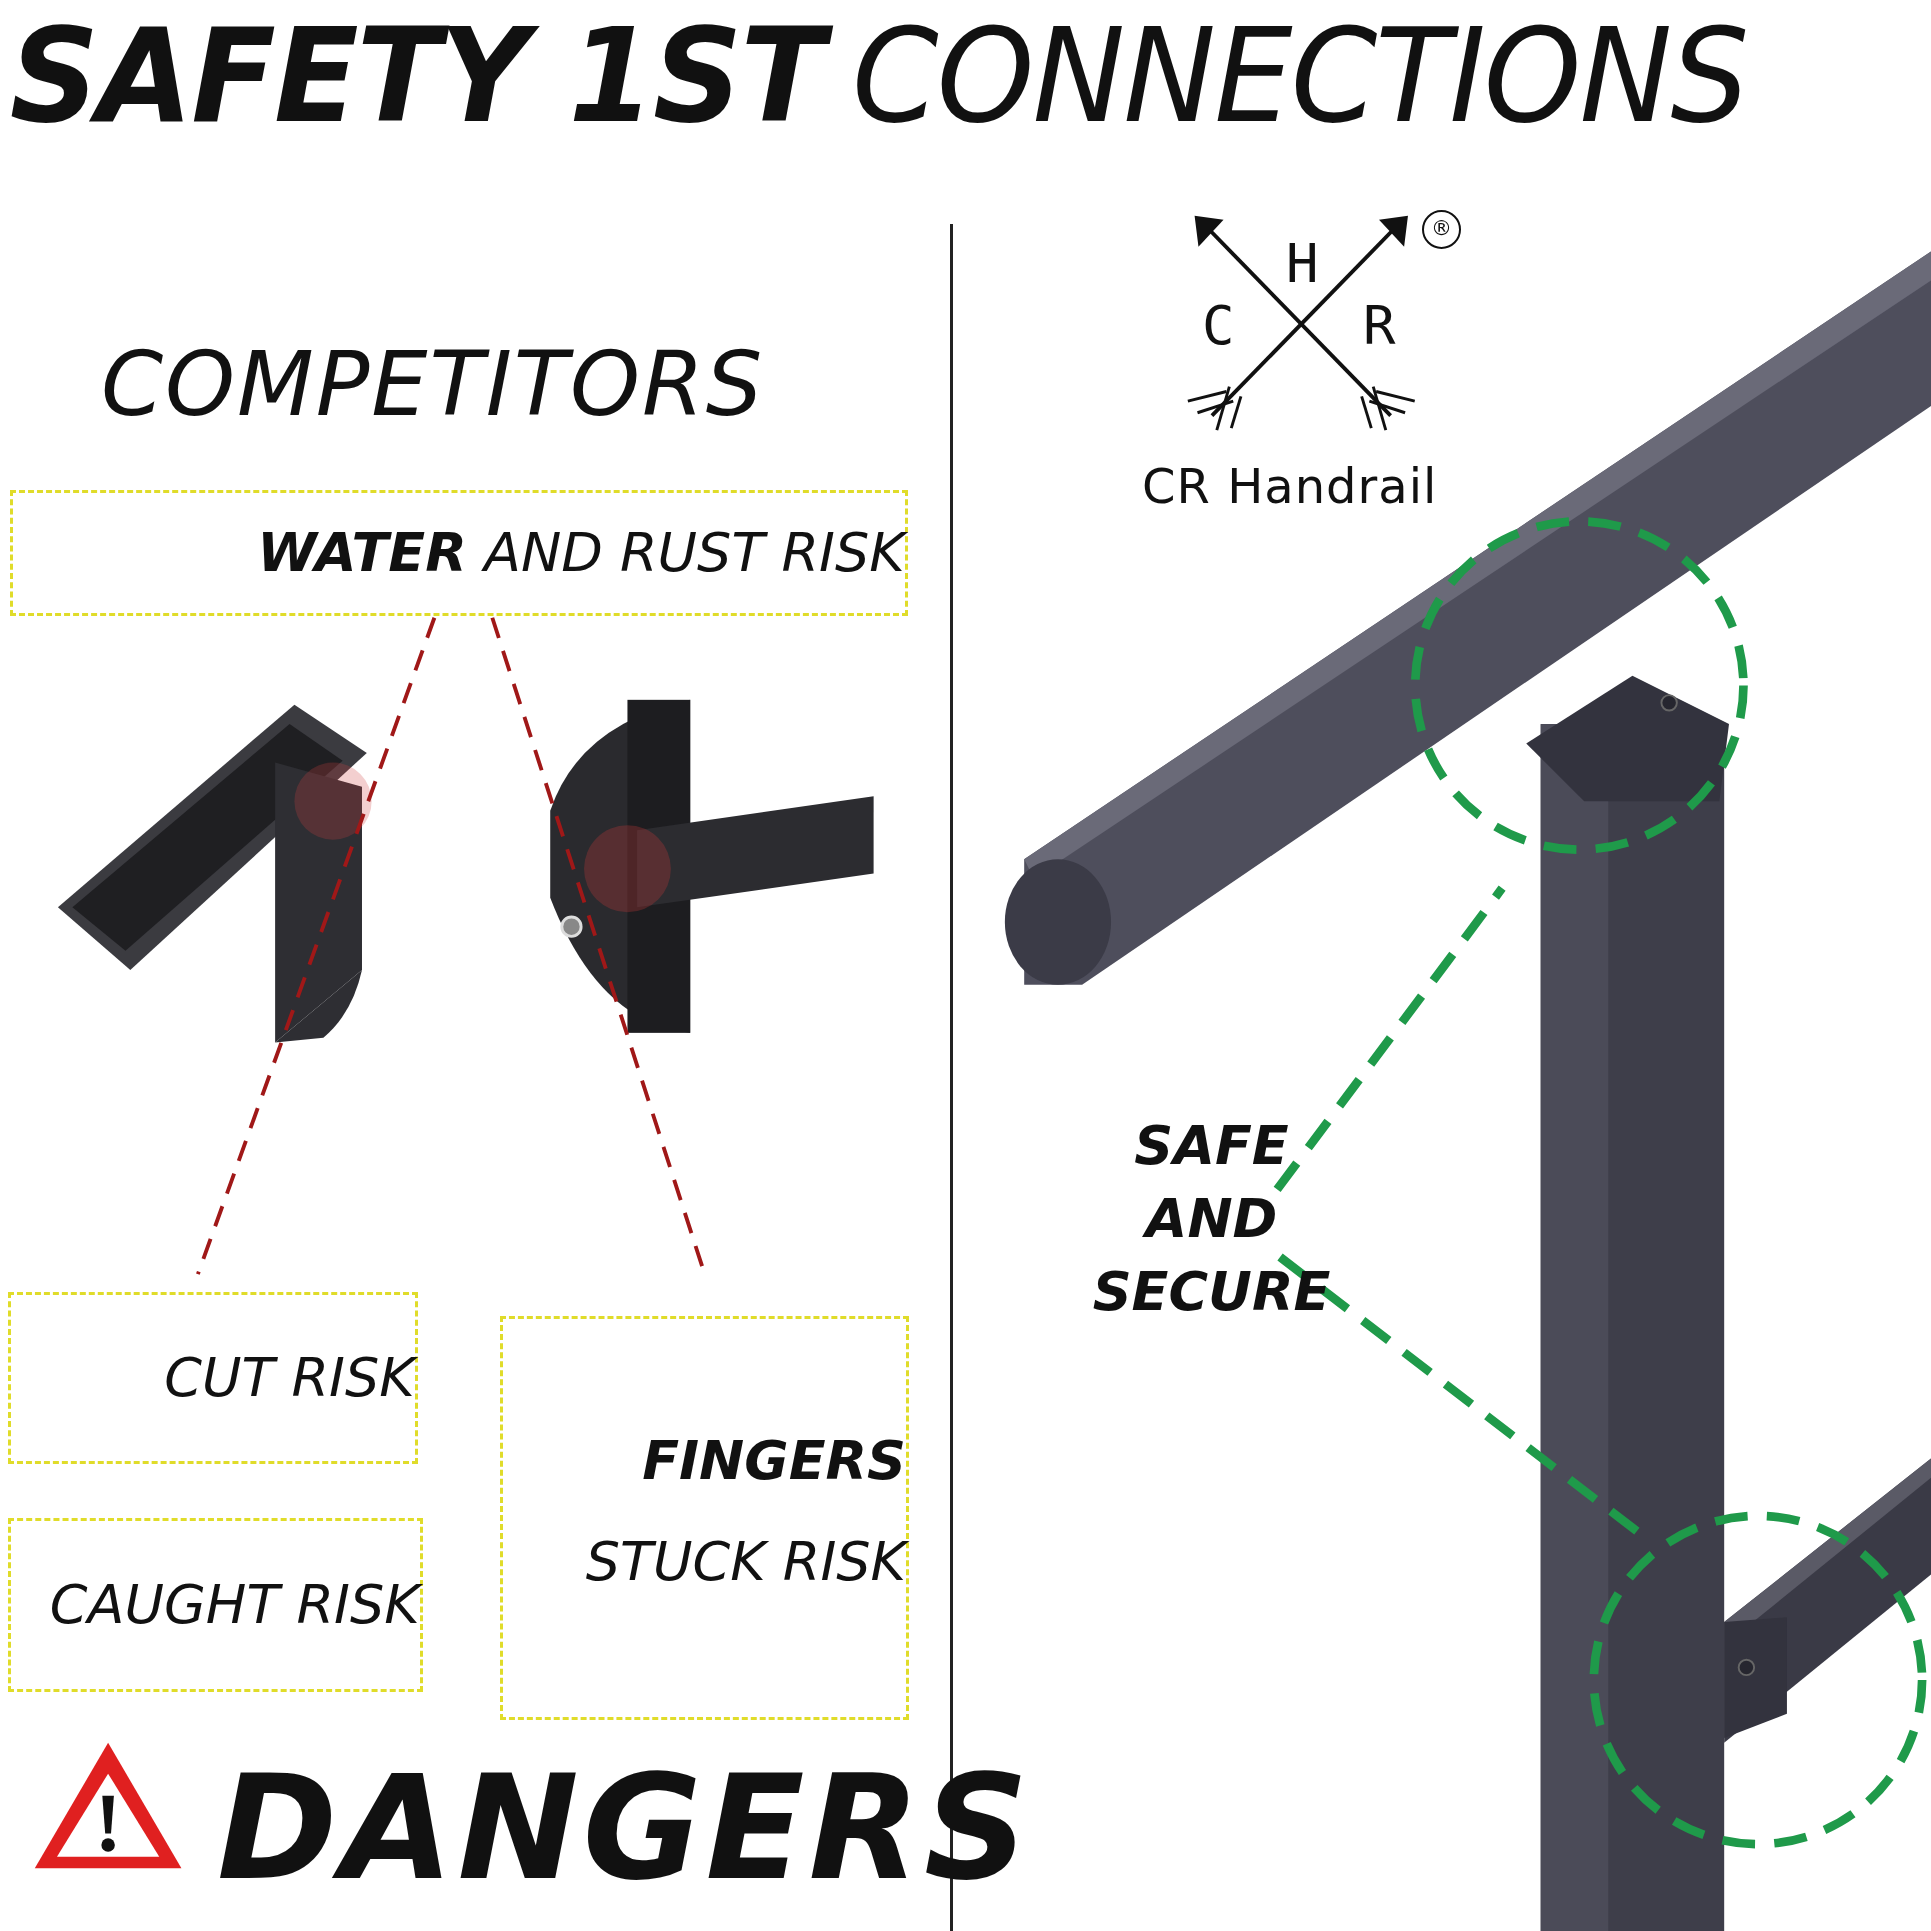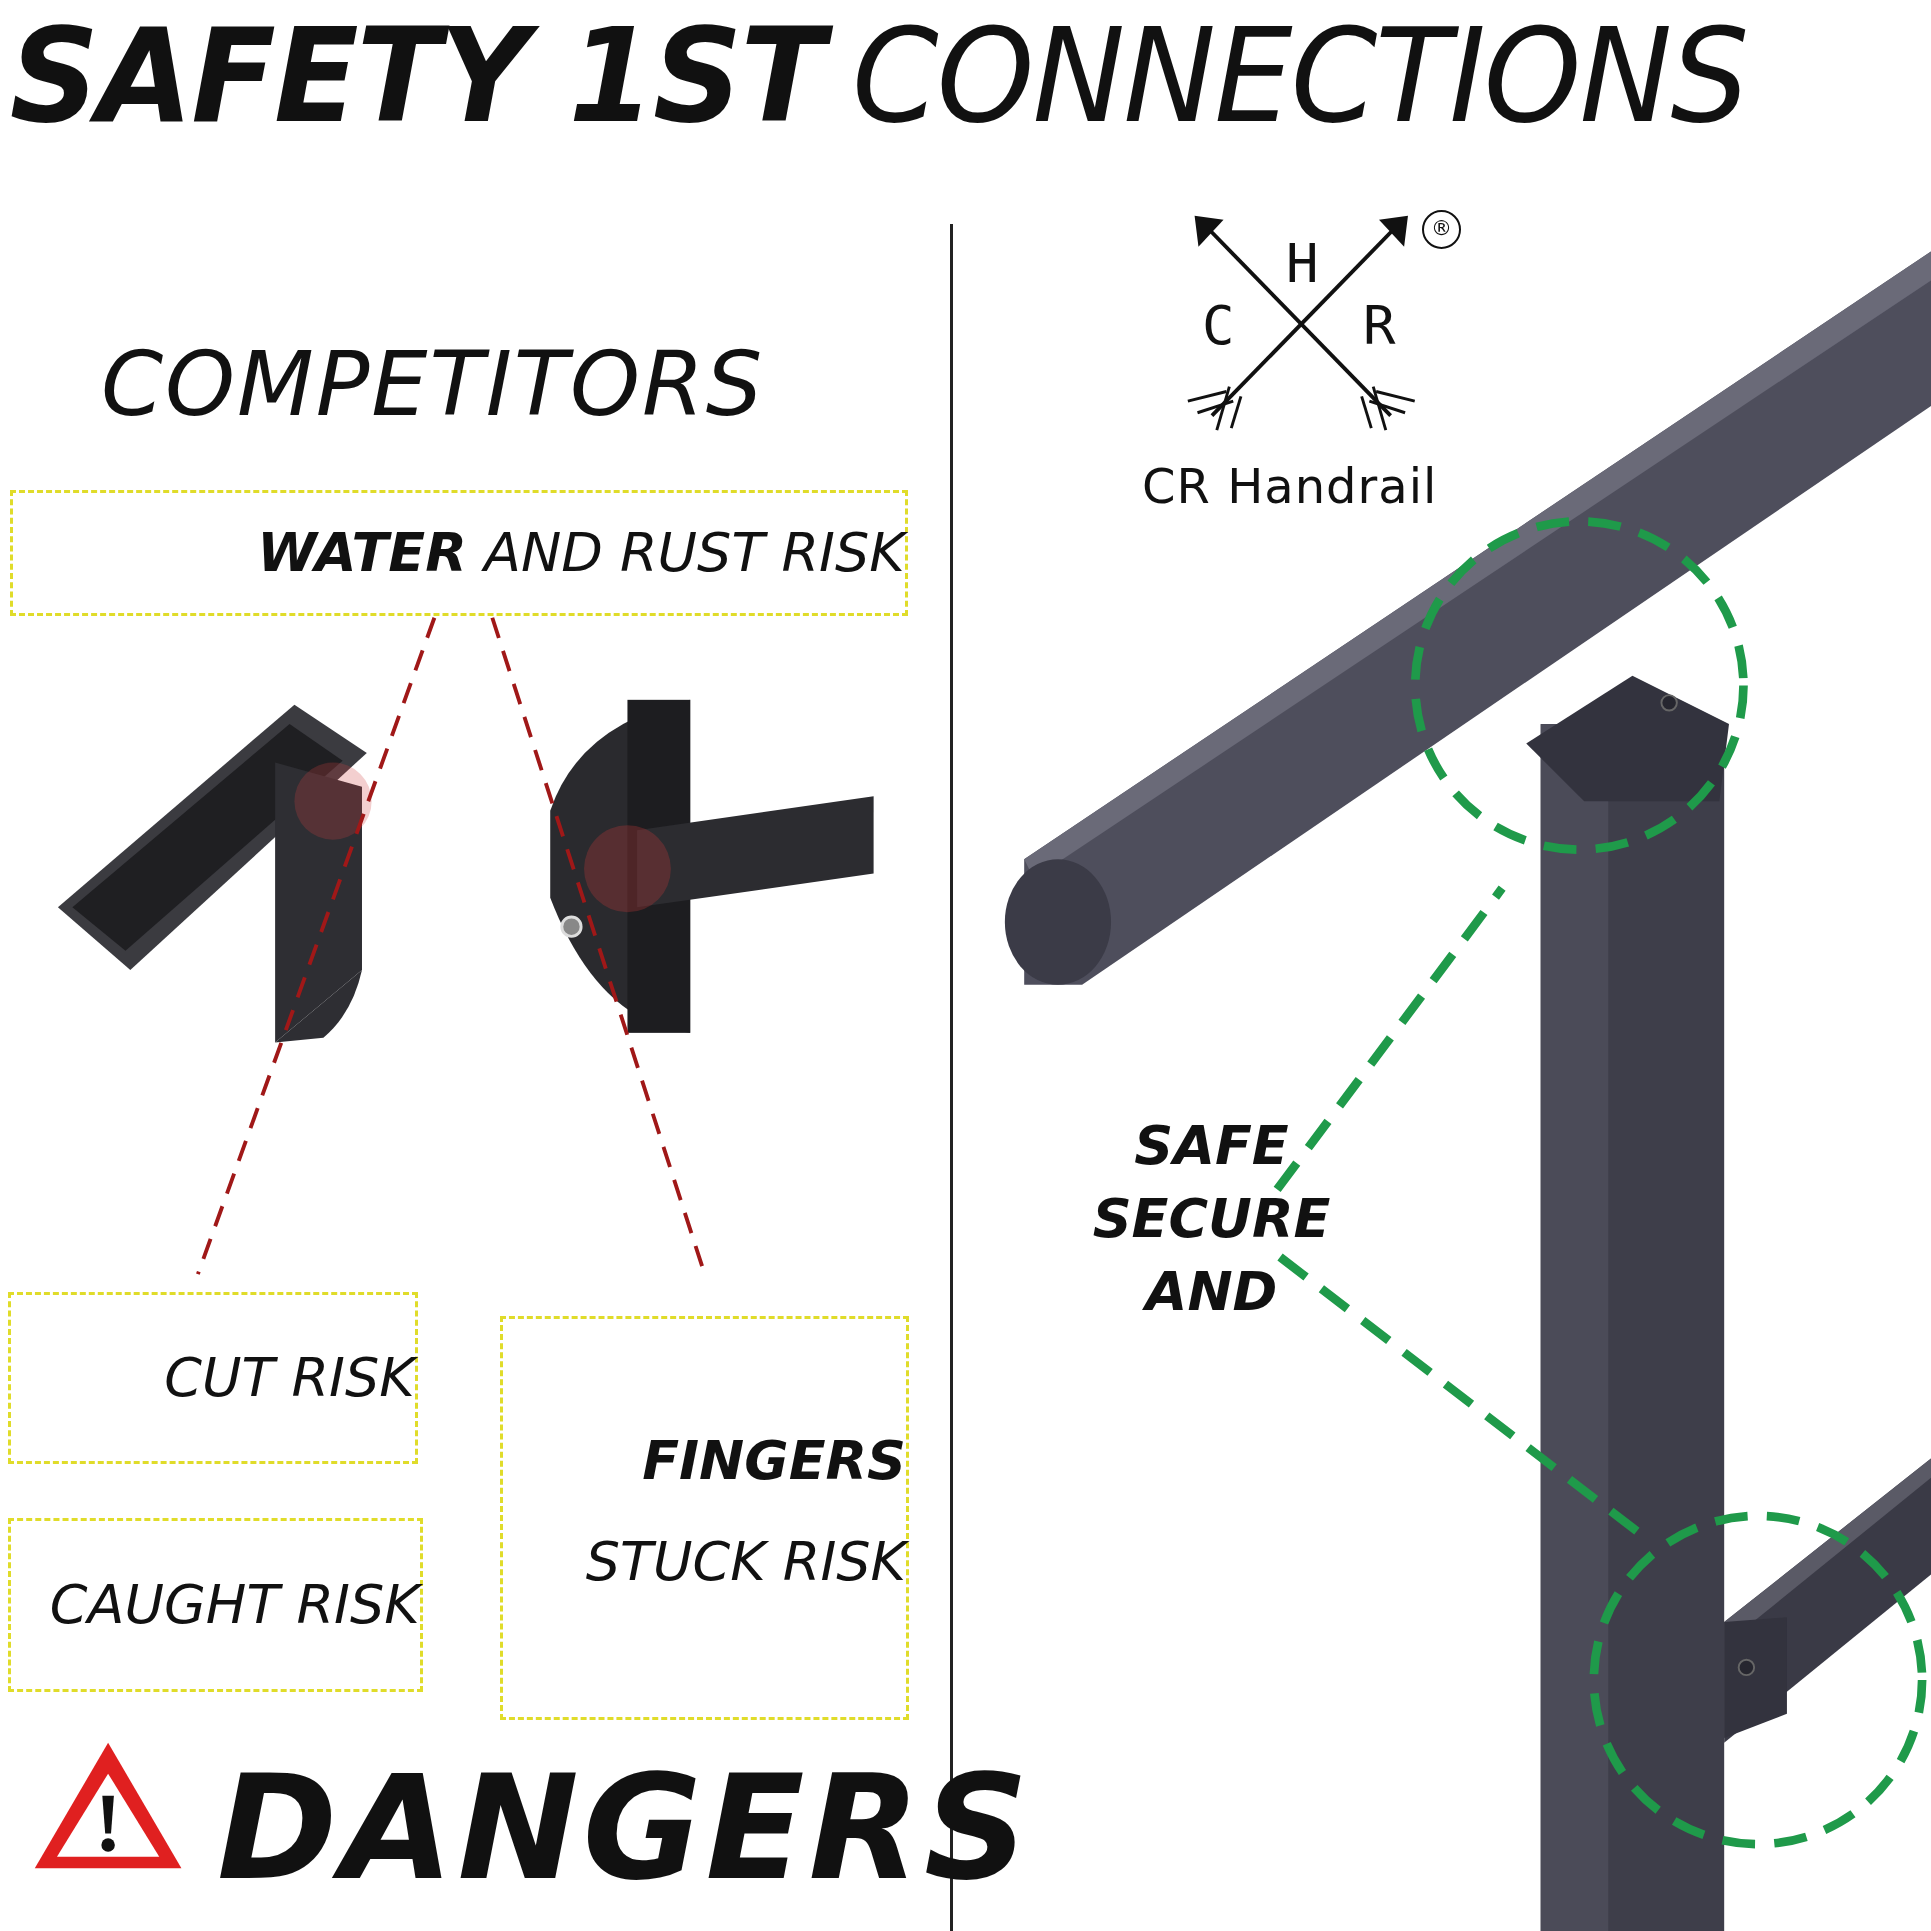--- a/index.html
+++ b/index.html
@@ -115,16 +115,16 @@
   <ellipse cx="95" cy="725" rx="55" ry="65" fill="#3b3b47"></ellipse>
 
   <circle cx="635" cy="480" r="170" fill="none" stroke="#1f9a4a" stroke-width="9" stroke-dasharray="34 20"></circle>
   <circle cx="820" cy="1510" r="170" fill="none" stroke="#1f9a4a" stroke-width="9" stroke-dasharray="34 20"></circle>
   <line x1="322" y1="1002" x2="555" y2="690" stroke="#1f9a4a" stroke-width="9" stroke-dasharray="34 20"></line>
   <line x1="325" y1="1072" x2="700" y2="1360" stroke="#1f9a4a" stroke-width="9" stroke-dasharray="34 20"></line>
 </svg>
 
 <div class="abs safe" style="left:1091px; top:1110px; width:241px;">
   <div>SAFE</div>
+  <div>AND</div>
   <div>SECURE</div>
-  <div>AND</div>
 </div>
 
 
 </body></html>

